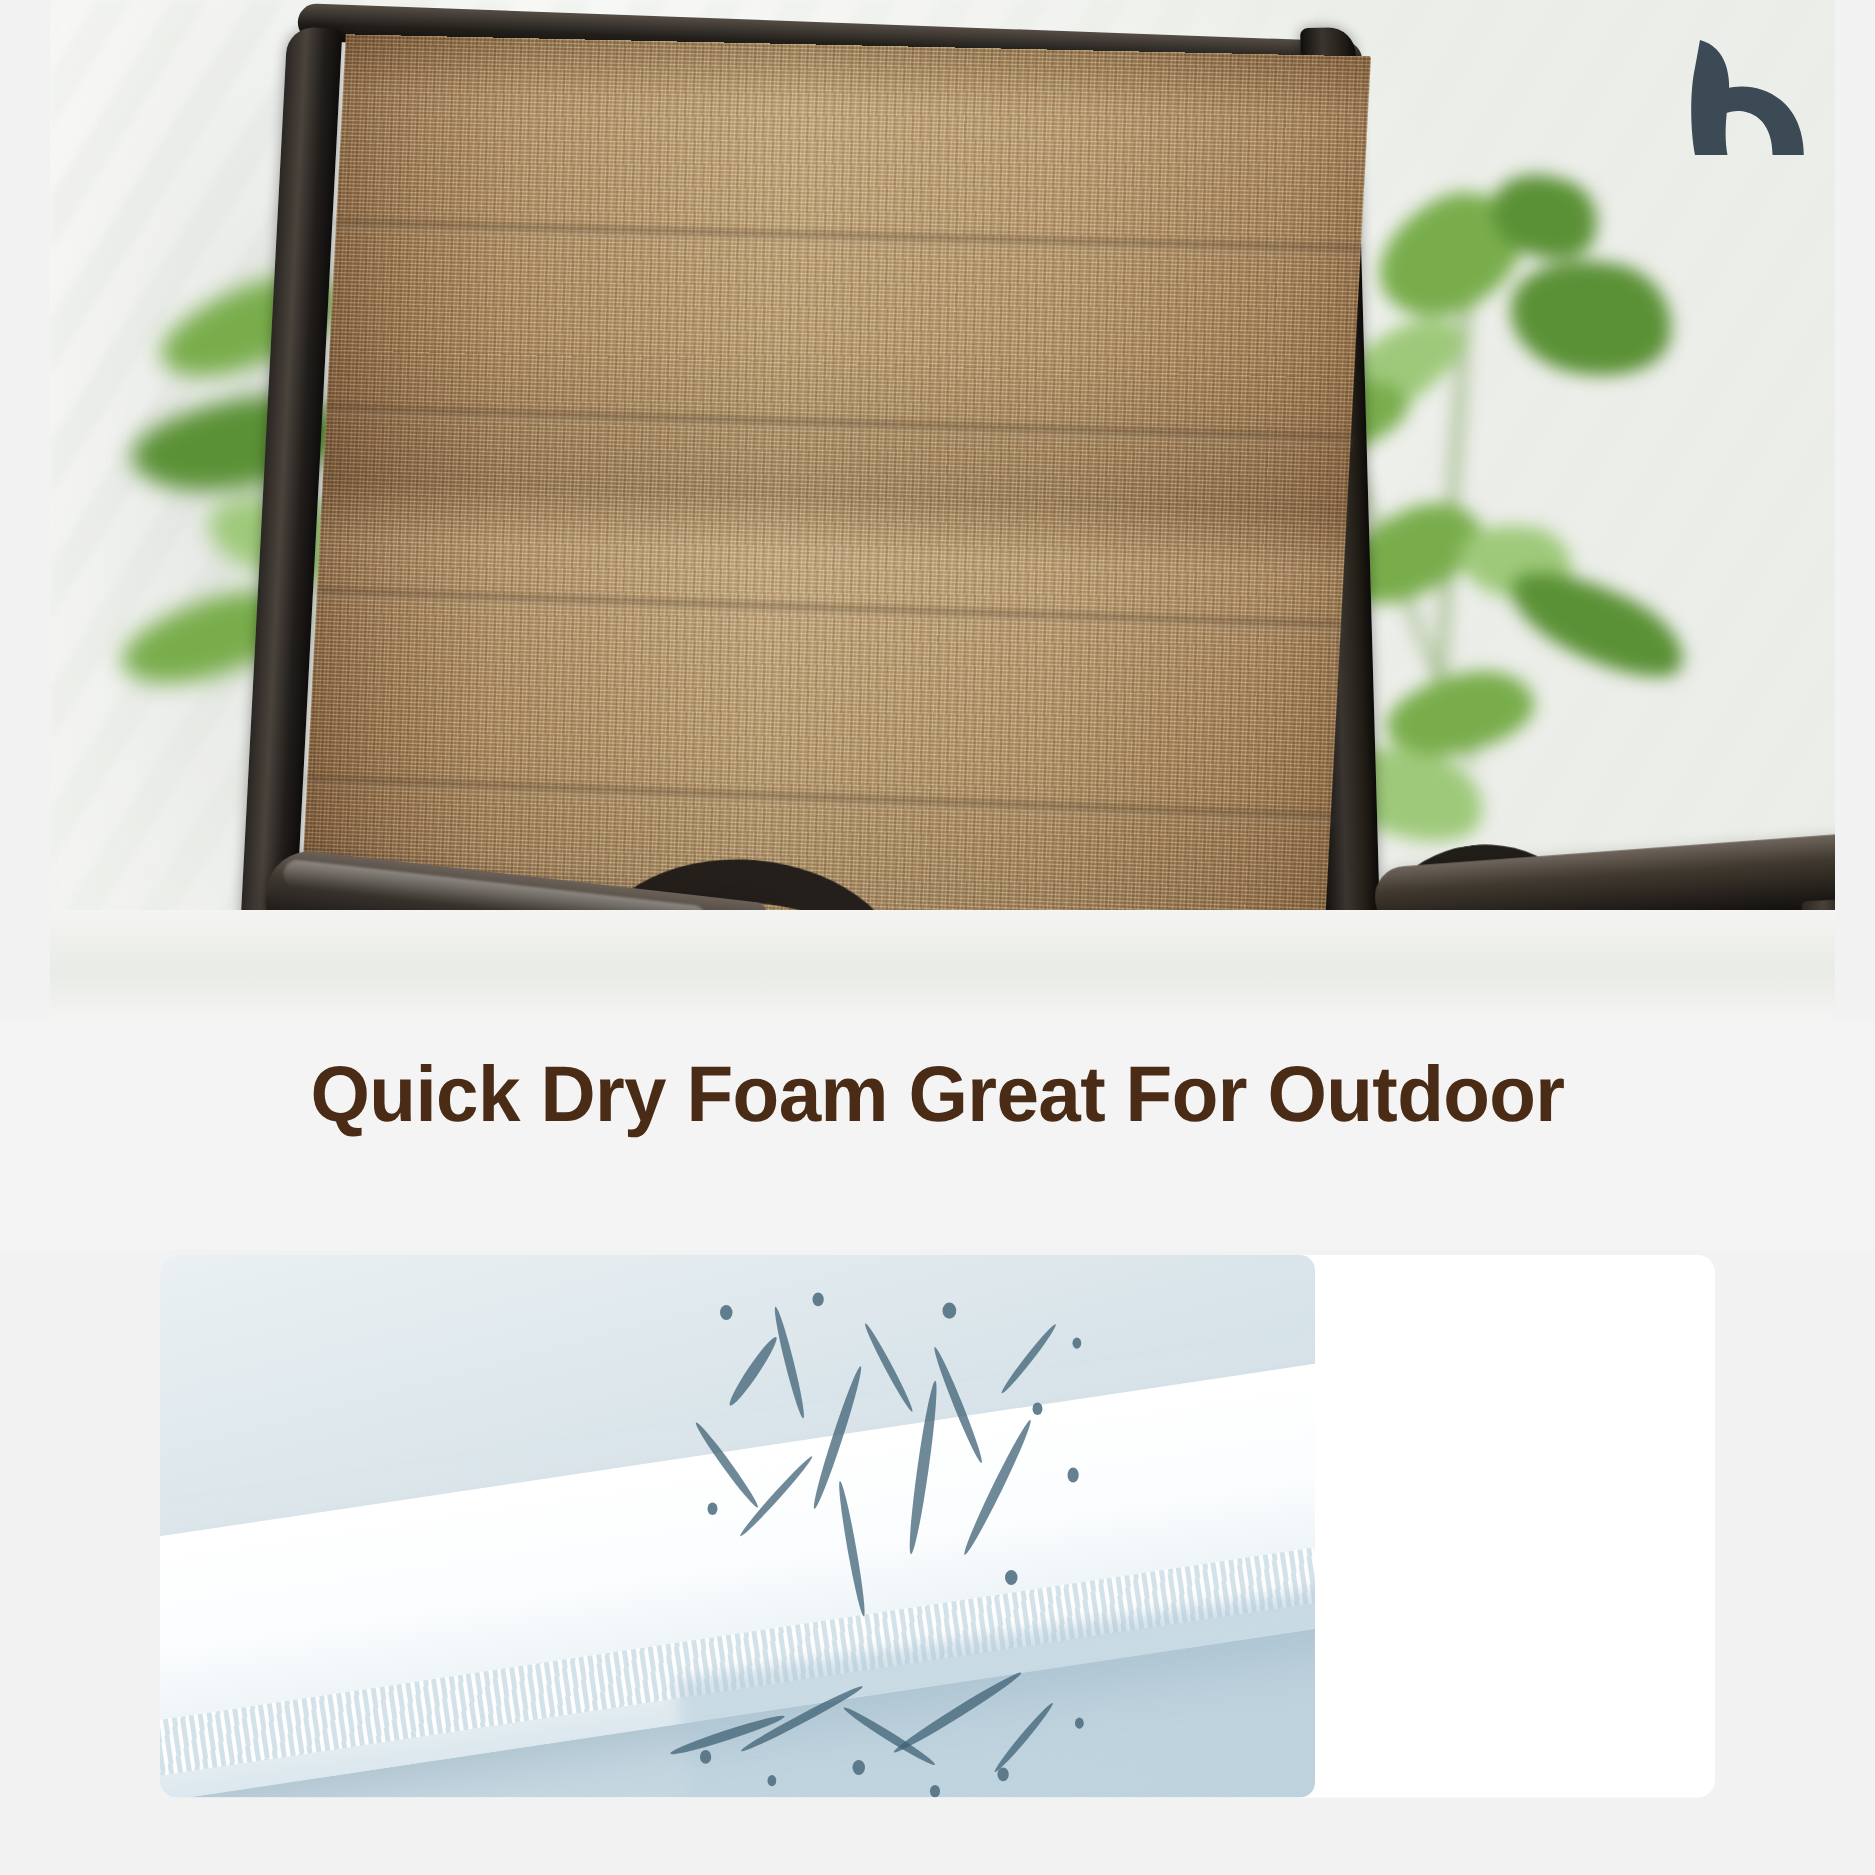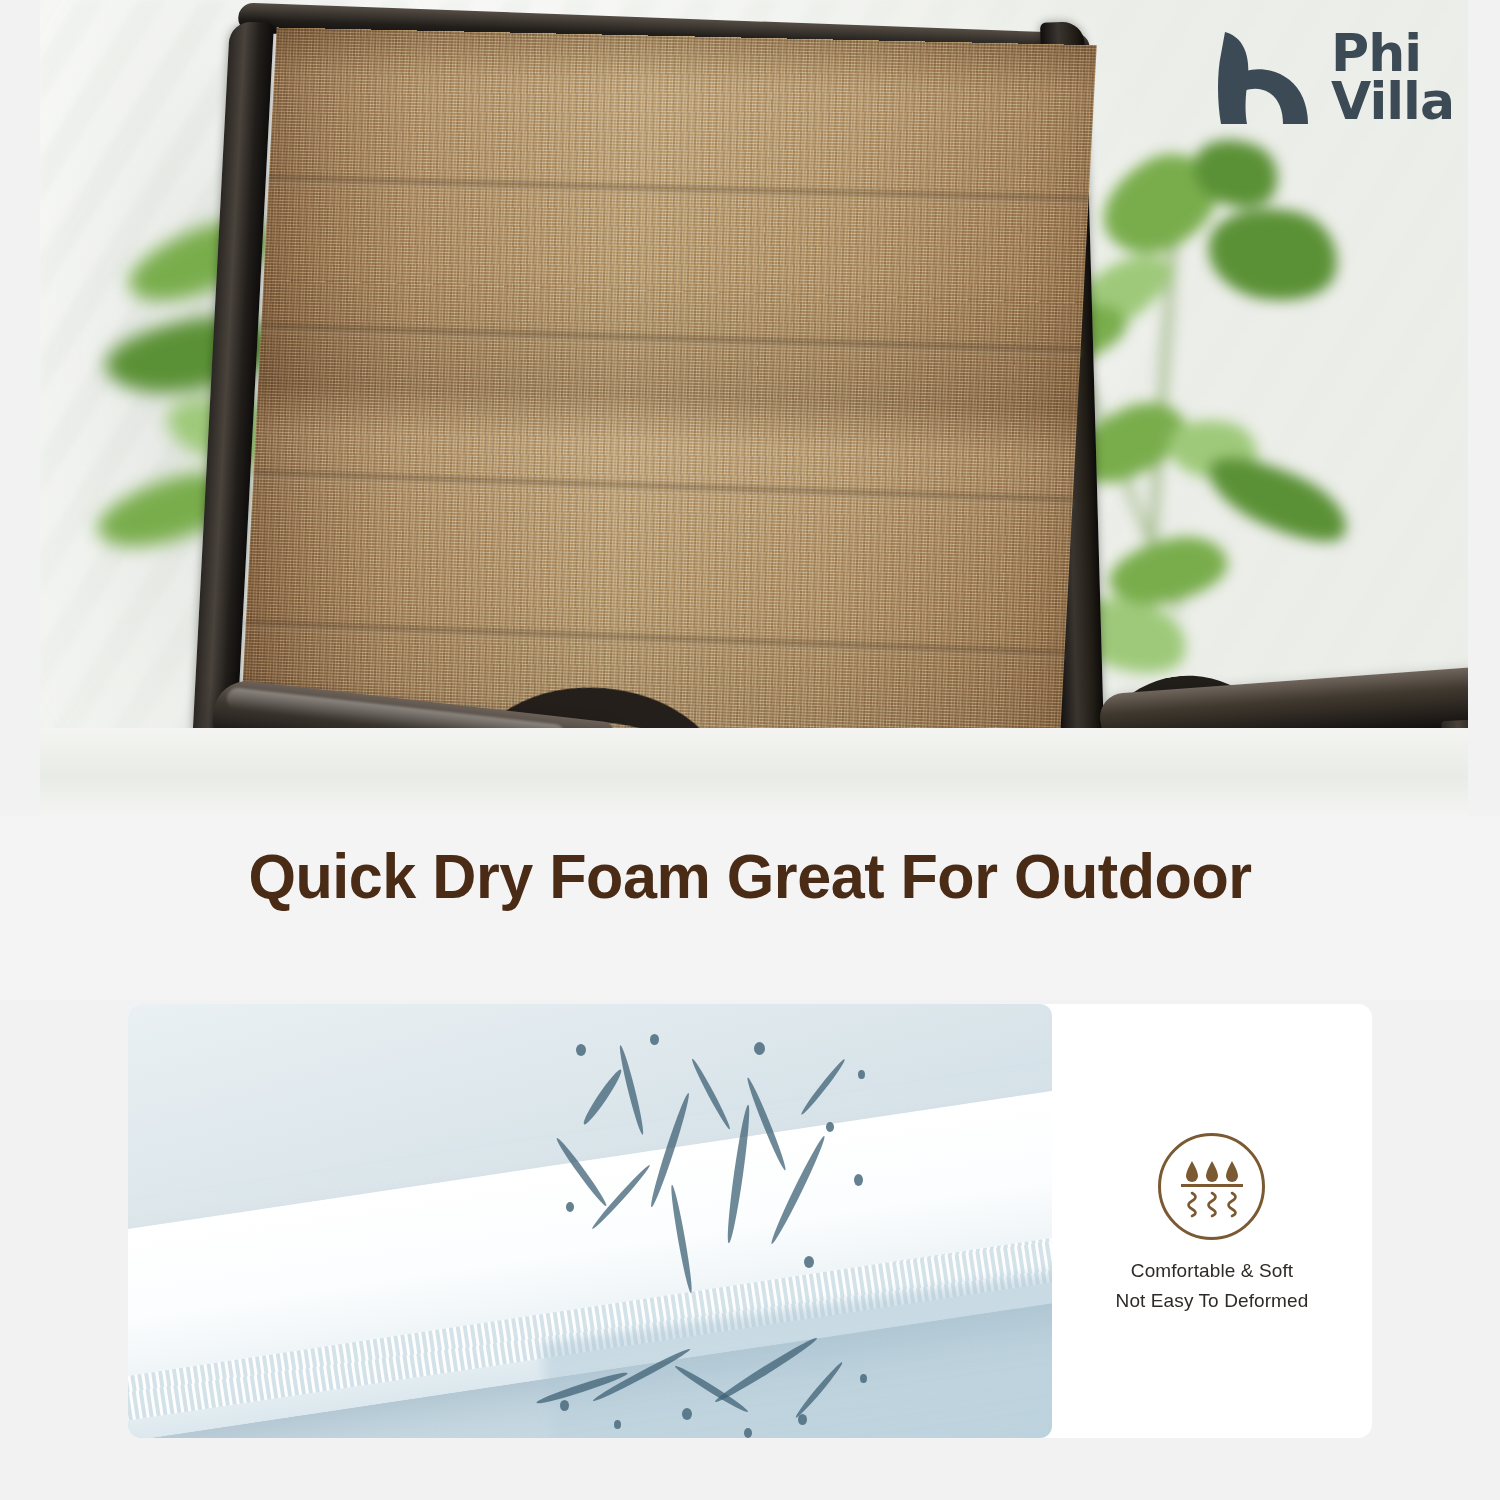--- a/index.html
+++ b/index.html
@@ -279,24 +279,20 @@
   </div>
 
   <div class="floor"></div>
 </div>
 
 <div class="logo">
   <svg width="112" height="108" viewBox="0 0 112 108">
     <path d="M18 8 C40 14 44 38 40 62 C38 76 38 90 40 100 L14 100 C10 78 10 48 14 30 Z" fill="#3b4a55"></path>
     <path d="M26 52 C50 38 84 46 96 74 C100 84 101 93 101 100 L76 100 C76 84 70 70 56 66 C46 63 36 66 30 72 Z" fill="#3b4a55"></path>
   </svg>
-  <div class="logo-text">
-    <span>Phi</span>
-    <span>Villa</span>
-  </div>
 </div>
 
 <div class="headline-band">
   <div class="headline">Quick Dry Foam Great For Outdoor</div>
 </div>
 
 <div class="card">
 
   <div class="foam-photo">
     <div class="foam-top-face"></div>
@@ -336,36 +332,16 @@
       <div class="drop" style="left:66px; top:116px; width:7px; height:9px;"></div>
       <div class="drop" style="left:134px; top:104px; width:10px; height:12px;"></div>
       <div class="drop" style="left:196px; top:124px; width:8px; height:10px;"></div>
       <div class="drop" style="left:250px; top:110px; width:9px; height:11px;"></div>
       <div class="drop" style="left:312px; top:70px; width:7px; height:9px;"></div>
     </div>
   </div>
 
   <div class="features">
 
-    <div class="feature">
-      <div class="icon-circle">
-        <svg width="72" height="72" viewBox="0 0 72 72">
-
-          <path d="M16 10 C16 10 10 20 10 25 a6 6 0 0 0 12 0 C22 20 16 10 16 10 Z" fill="#7b5a33"></path>
-          <path d="M36 10 C36 10 30 20 30 25 a6 6 0 0 0 12 0 C42 20 36 10 36 10 Z" fill="#7b5a33"></path>
-          <path d="M56 10 C56 10 50 20 50 25 a6 6 0 0 0 12 0 C62 20 56 10 56 10 Z" fill="#7b5a33"></path>
-
-          <rect x="5" y="33" width="62" height="3" fill="#7b5a33"></rect>
-
-          <path d="M16 42 q7 4 0 8 q-7 4 0 8 q7 4 0 7" stroke="#7b5a33" stroke-width="2.6" fill="none" stroke-linecap="round"></path>
-          <path d="M36 42 q7 4 0 8 q-7 4 0 8 q7 4 0 7" stroke="#7b5a33" stroke-width="2.6" fill="none" stroke-linecap="round"></path>
-          <path d="M56 42 q7 4 0 8 q-7 4 0 8 q7 4 0 7" stroke="#7b5a33" stroke-width="2.6" fill="none" stroke-linecap="round"></path>
-        </svg>
-      </div>
-      <div class="feature-label">
-        <div>Comfortable &amp; Soft</div>
-        <div>Not Easy To Deformed</div>
-      </div>
-    </div>
 
 
   </div>
 </div>
 
 </body></html>

